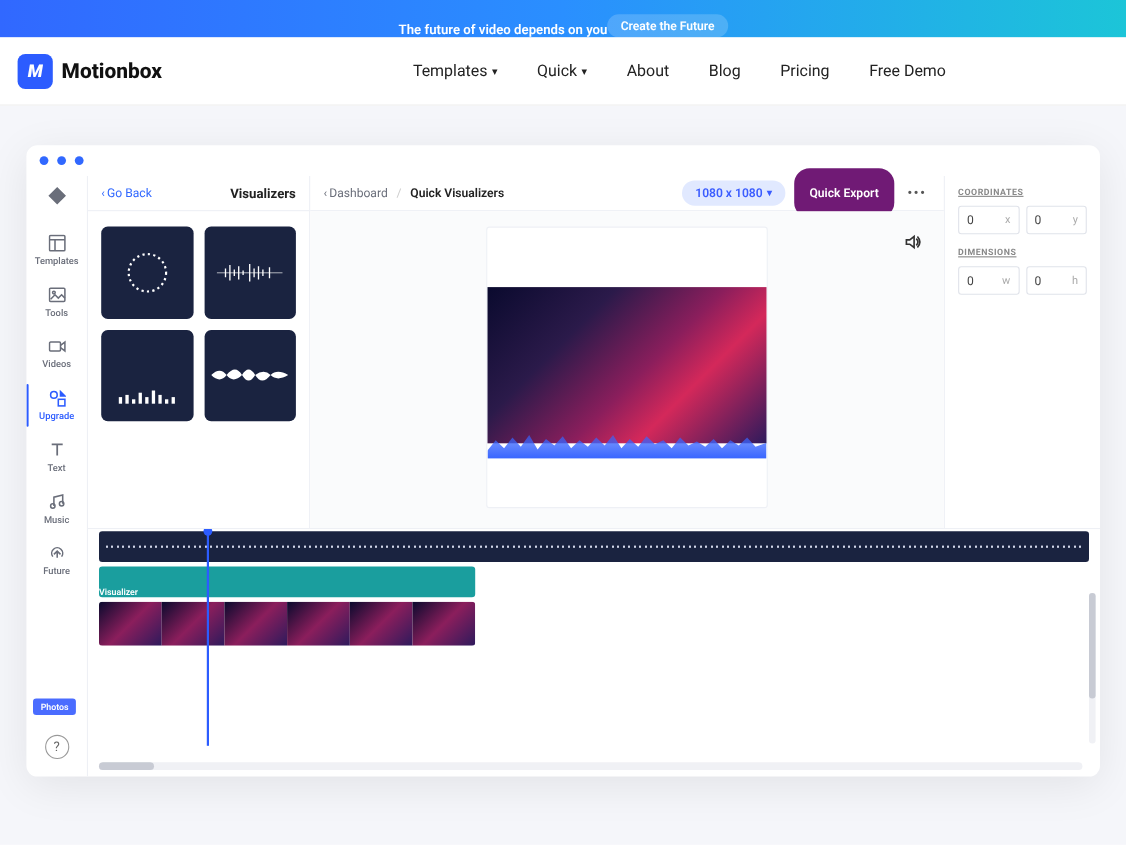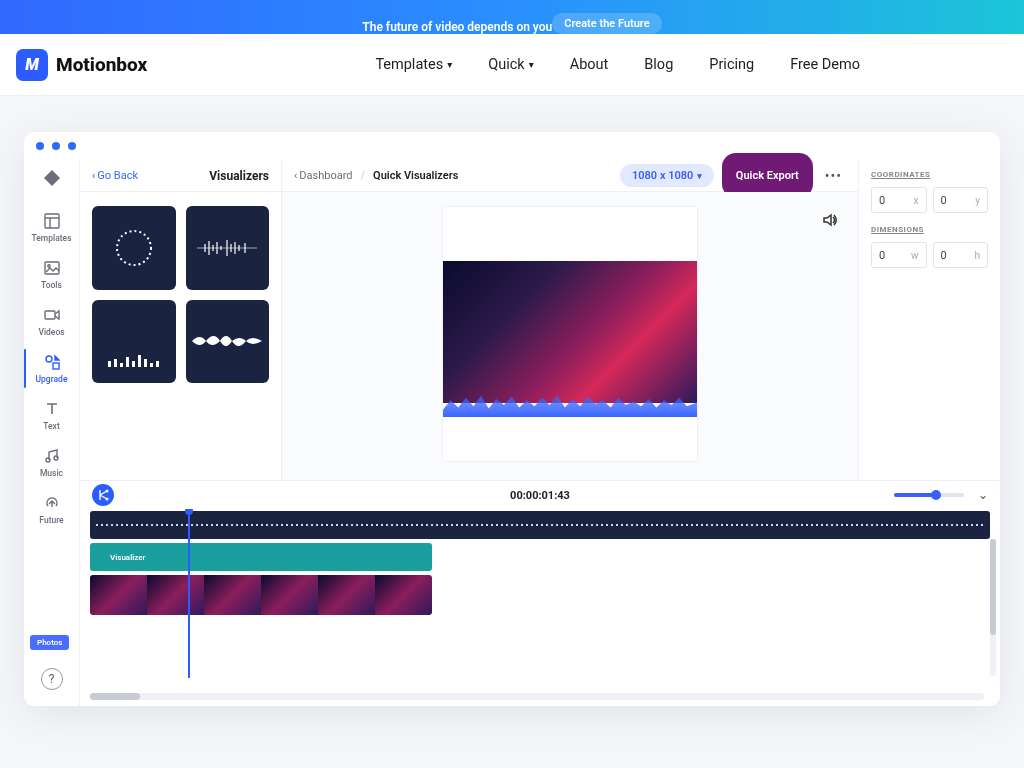--- a/index.html
+++ b/index.html
@@ -74,21 +74,21 @@
 
 .tl-body { flex:1; overflow:hidden; padding:2px 10px 8px 10px; position:relative; }
 .ruler { height:14px; display:flex; position:relative; font-size:8px; color:#888; }
 .ruler span { position:absolute; }
 .playhead { position:absolute; top:0; bottom:28px; left:108px; width:1.5px; background:#2c5cff; z-index:5; }
 .playhead::before { content:""; position:absolute; top:-2px; left:-3.5px; width:8px; height:8px; background:#2c5cff; border-radius:50%; }
 
 .track { height:28px; margin-bottom:4px; border-radius:3px; position:relative; }
 .track.audio { background:#1a2340; display:flex; align-items:center; padding:0 6px; overflow:hidden; }
 .audio-dots { flex:1; height:2px; background-image:repeating-linear-gradient(90deg,#d0d5e8 0 2px,transparent 2px 5px); }
-.track.vis { width:38%; background:#1a9e9e; display:flex; align-items:center; padding:0 20px; }
+.track.vis { width:38%; background:#1a9e9e; display:flex; align-items:flex-end; padding:0 0; }
 .vis-label { font-size:8px; color:#fff; font-weight:600; }
 .track.video { width:38%; height:40px; display:flex; gap:0; overflow:hidden; border-radius:3px; }
 .vframe { flex:1; background:linear-gradient(135deg,#0a0a2e,#8b1e5c,#2e1a5c); }
 
 .tl-scroll { position:absolute; bottom:6px; left:10px; right:16px; height:7px; background:#f0f1f5; border-radius:4px; }
 .tl-thumb { width:50px; height:100%; background:#c8cbd4; border-radius:4px; }
 .vsb { position:absolute; right:4px; top:58px; bottom:30px; width:6px; background:#f0f1f5; border-radius:3px; }
 .vsb-thumb { width:100%; height:70%; background:#c8cbd4; border-radius:3px; }
 
 svg{display:block}
@@ -314,35 +314,20 @@
                 </div>
             <div class="rp-input">
                   <span>0</span>
                   <span class="rp-unit">h</span>
                 </div>
           </div>
         </div>
       </div>
 
       <div class="timeline-wrap">
-        <div class="tl-top">
-          <div class="split-btn">
-                <svg width="12" height="12" viewBox="0 0 12 12" fill="#fff">
-                  <path d="M3 1 L3 11 M3 6 L10 2 M3 6 L10 10" stroke="#fff" stroke-width="1.4" fill="none"></path>
-                  <circle cx="10" cy="2" r="1.5"></circle>
-                  <circle cx="10" cy="10" r="1.5"></circle>
-                </svg>
-              </div>
-          <div class="timecode">00:00:01:43</div>
-          <div class="zoom-bar">
-                <div class="zoom-fill"></div>
-                <div class="zoom-knob"></div>
-              </div>
-          <div class="tl-chev">⌄</div>
-        </div>
         <div class="tl-body">
           <div class="playhead"></div>
           <div class="track audio">
                 <div class="audio-dots"></div>
               </div>
           <div class="track vis">
                 <span class="vis-label">Visualizer</span>
               </div>
           <div class="track video">
             <div class="vframe"></div>

